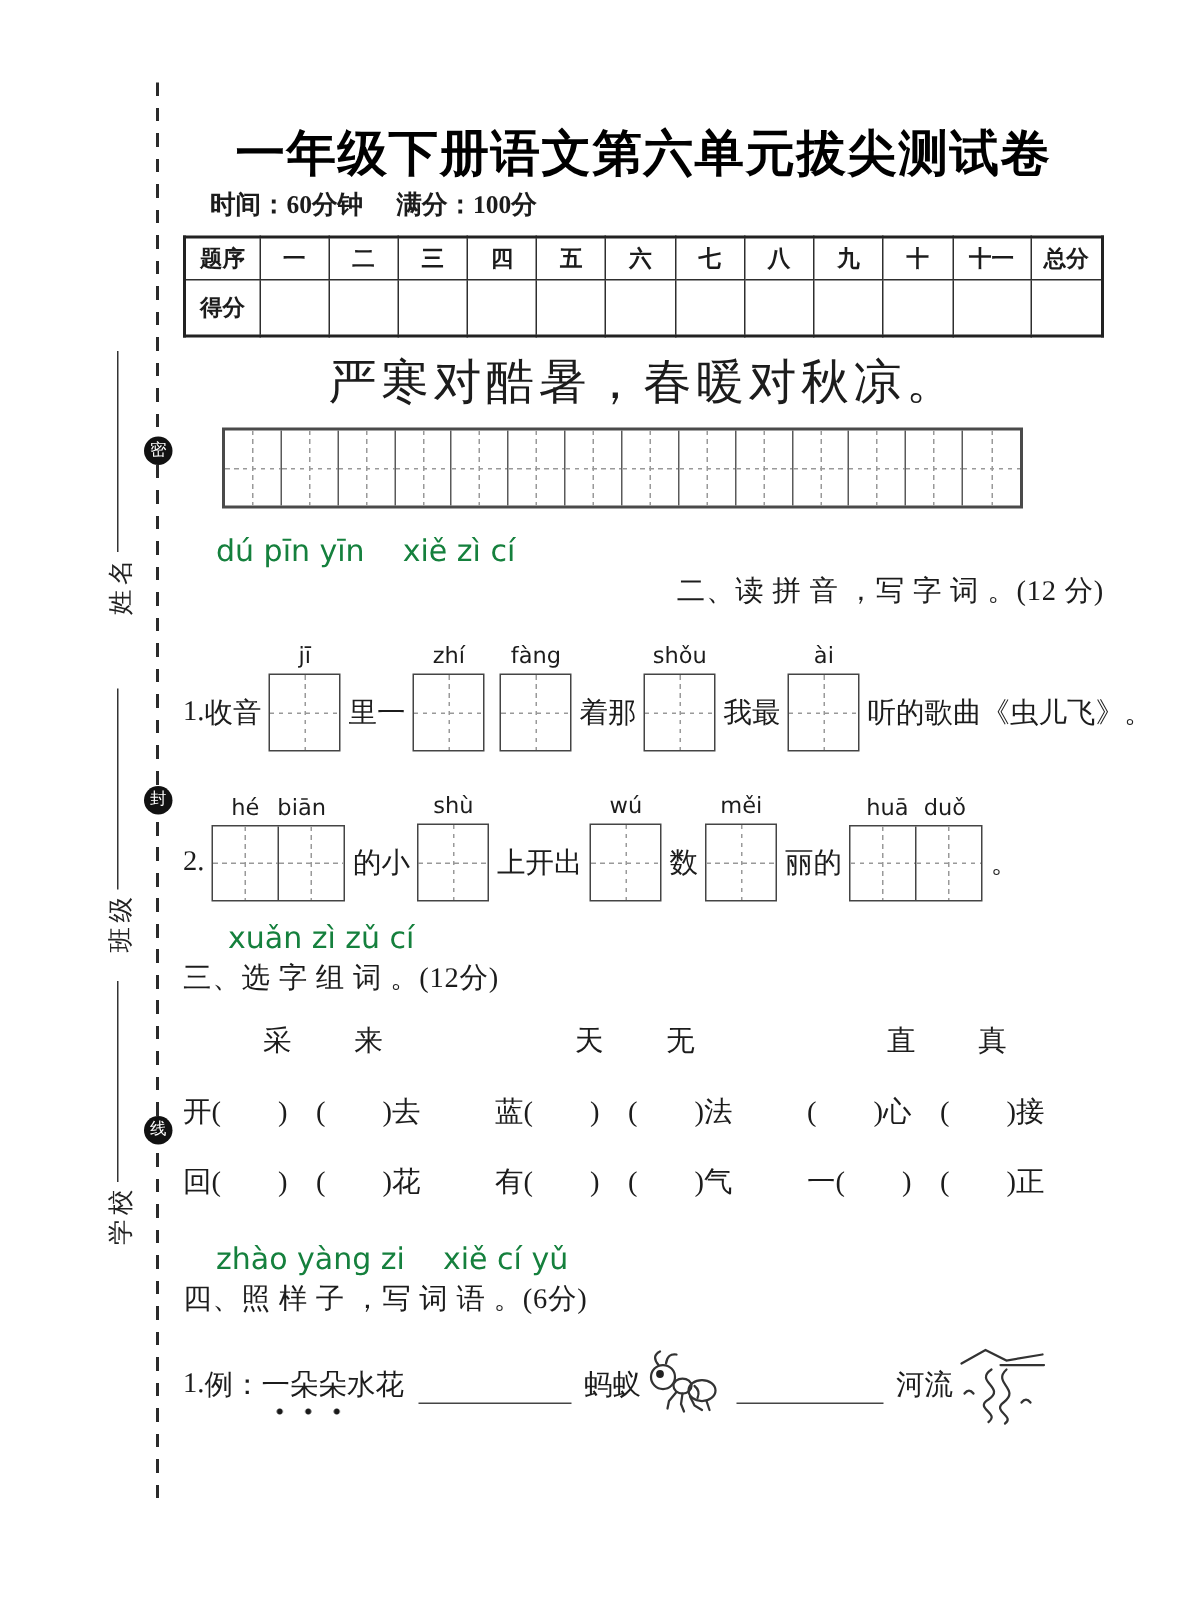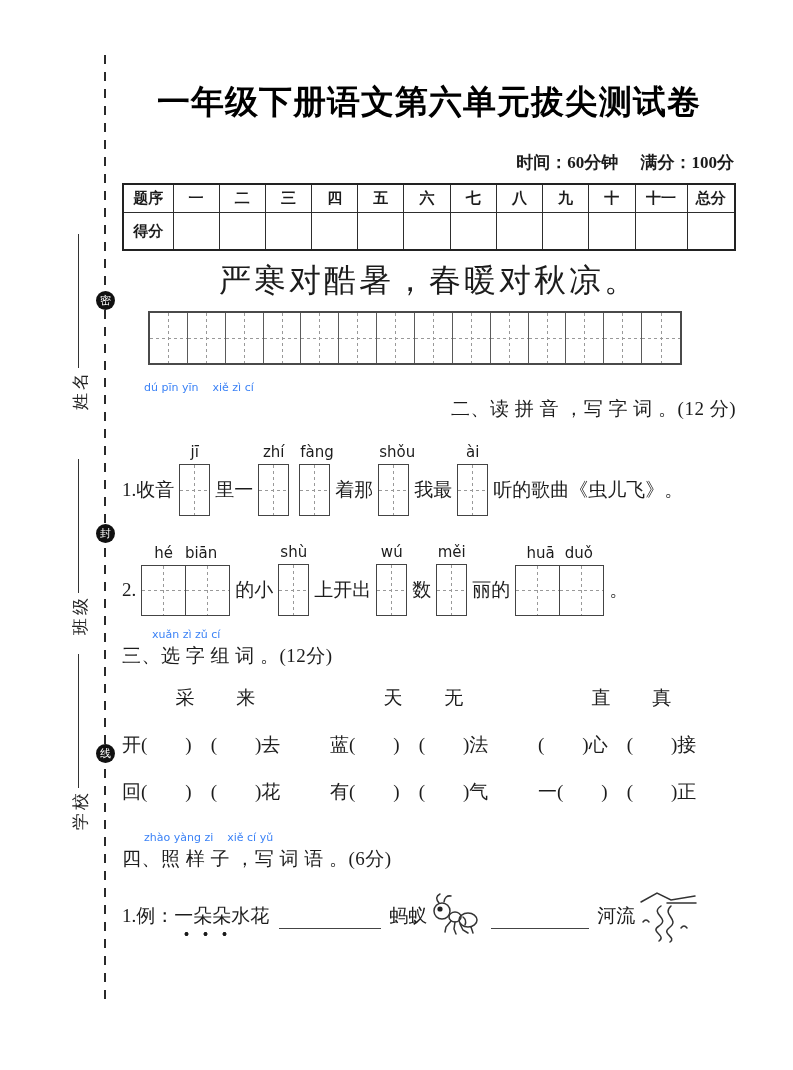--- a/index.html
+++ b/index.html
@@ -14,46 +14,46 @@
     font-family:"Liberation Sans","DejaVu Sans",sans-serif;}
   .seal-label{position:absolute;width:176px;height:26px;display:flex;align-items:center;
     transform:rotate(-90deg);}
   .seal-label .txt{font-size:17px;letter-spacing:3px;white-space:nowrap;color:#222;}
   .seal-label .fline{flex:1;height:0;border-bottom:1.5px solid #333;margin-left:2px;margin-bottom:3px;}
 
   
   .content{position:absolute;left:122px;top:0;width:614px;}
   .title{margin:80px 0 0 0;text-align:center;font-size:33px;font-weight:900;letter-spacing:1px;
     font-family:"Liberation Sans","DejaVu Sans",sans-serif;color:#000000;}
-  .meta{margin-top:26px;text-align:right;font-size:17px;font-weight:700;padding-right:2px;}
+  .meta{font-size:17px;font-weight:700;padding-right:2px;}
   .meta span{margin-left:18px;}
 
   table.score{border-collapse:collapse;width:100%;margin-top:9px;table-layout:fixed;}
   table.score td{border:1.5px solid #2e2e2e;text-align:center;font-size:15px;font-weight:700;
     height:27px;padding:0;overflow:hidden;}
   table.score tr.srow td{height:36px;}
   table.score{border:2px solid #222;}
 
   .sec-heading{margin-top:26px;font-size:19px;letter-spacing:0.5px;}
   .callig{margin-top:8px;text-align:center;font-size:32px;letter-spacing:3px;font-weight:500;}
 
   .writing-grid{margin:8px 0 0 26px;display:flex;border:2px solid #4a4a4a;width:534px;box-sizing:border-box;}
   .wcell{width:38px;height:50px;border-right:1px solid #5a5a5a;box-sizing:border-box;
     background:
       repeating-linear-gradient(to bottom,#999 0 3px,transparent 3px 6px) 50% 0/1px 100% no-repeat,
       repeating-linear-gradient(to right,#999 0 3px,transparent 3px 6px) 0 50%/100% 1px no-repeat;}
   .wcell:last-child{border-right:none;}
 
-  .py-header{font-family:"DejaVu Sans","Liberation Sans",sans-serif;font-size:11px;color:#3b82f6;
+  .py-header{font-family:"DejaVu Sans","Liberation Sans",sans-serif;font-size:20px;color:#15803d;
     white-space:pre;margin-top:16px;}
   .ph2{margin-left:22px;} .ph3{margin-left:30px;} .ph4{margin-left:22px;}
 
   .fill-line{display:flex;align-items:center;font-size:19px;margin-top:42px;flex-wrap:nowrap;}
   .fill-line .t{white-space:pre;}
-  .fbox{position:relative;width:31px;height:52px;border:1.5px solid #444;box-sizing:border-box;
+  .fbox{position:relative;width:48px;height:52px;border:1.5px solid #444;box-sizing:border-box;
     margin:0 5px;flex:none;
     background:
       repeating-linear-gradient(to bottom,#999 0 3px,transparent 3px 6px) 50% 0/1px 100% no-repeat,
       repeating-linear-gradient(to right,#999 0 3px,transparent 3px 6px) 0 50%/100% 1px no-repeat;}
   .fbox .py,.dbox .pyrow{position:absolute;top:-22px;left:0;right:0;text-align:center;
     font-family:"DejaVu Sans","Liberation Sans",sans-serif;font-size:15px;white-space:nowrap;}
   .dbox{position:relative;display:flex;border:1.5px solid #444;margin:0 5px;flex:none;}
   .dbox .half{width:43px;height:49px;
     background:
       repeating-linear-gradient(to bottom,#999 0 3px,transparent 3px 6px) 50% 0/1px 100% no-repeat,

